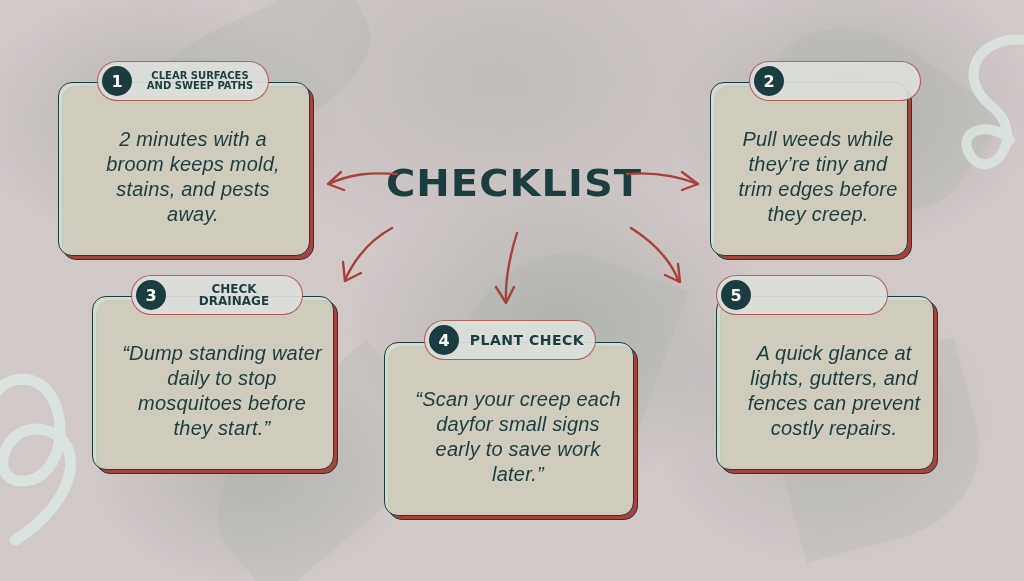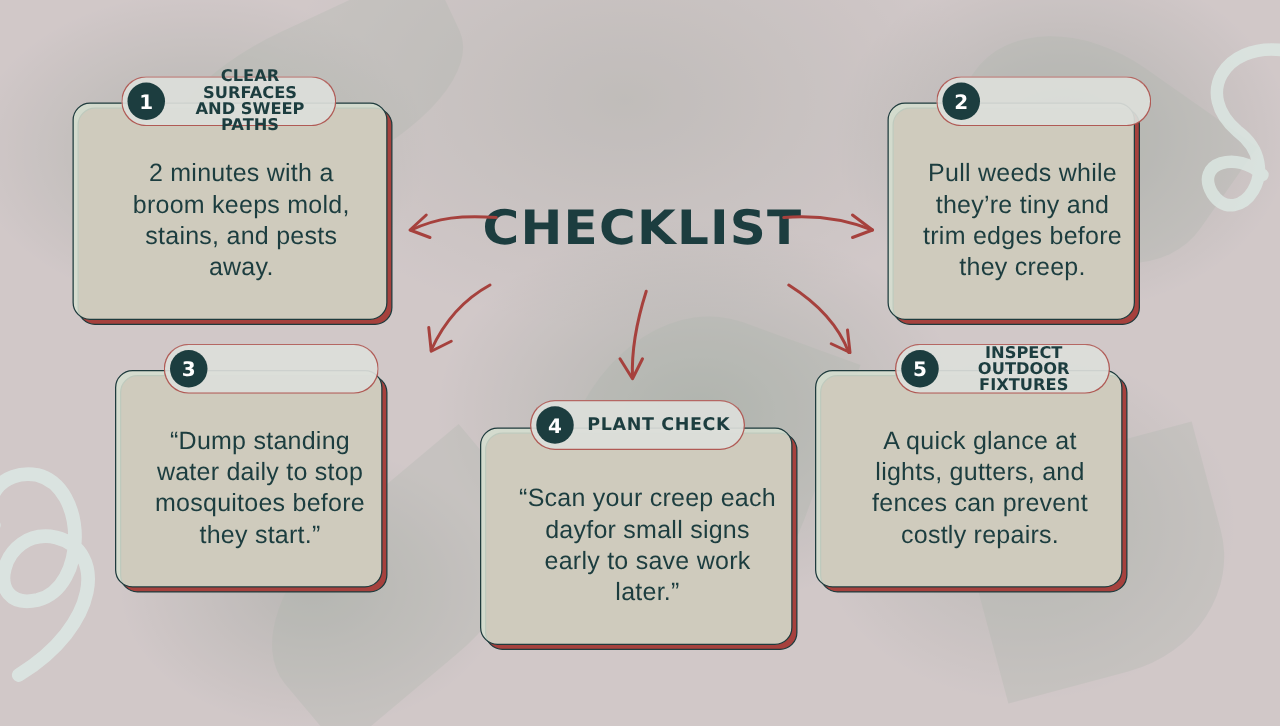--- a/index.html
+++ b/index.html
@@ -40,21 +40,21 @@
     .card .shadow {
       position: absolute; left: 4px; top: 4px; right: -4px; bottom: -4px;
       background: #a6413d; border-radius: 14px;
       border: 1.5px solid #1e3b3d;
     }
     .card .box {
       position: absolute; inset: 0;
       background: rgba(213,222,207,0.88);
       border: 1.8px solid #1e3b3d; border-radius: 14px;
       display: flex; align-items: center; justify-content: center;
-      padding: 26px 0 10px 18px; box-sizing: border-box;
+      padding: 26px 0 10px 18px; box-sizing: border-box; font-style: italic;
     }
     .card .body {
       text-align: center; color: #1c3d3f;
       font-family: "Liberation Sans", sans-serif;
       font-size: 20px; line-height: 25px; font-weight: normal;
       letter-spacing: 0.2px;
     }
     .pill {
       position: absolute; height: 40px;
       background: rgba(220,222,218,0.92);
@@ -68,21 +68,21 @@
       background: #1c3d3f; color: #ffffff;
       display: flex; align-items: center; justify-content: center;
       font-family: "DejaVu Sans", sans-serif; font-weight: bold; font-size: 16px;
       flex: 0 0 auto;
     }
     .pill .label {
       flex: 1; text-align: center; color: #1c3d3f;
       font-family: "DejaVu Sans", sans-serif; font-weight: bold;
       text-transform: uppercase; line-height: 1; padding: 0 6px;
     }
-    .lab-small { font-size: 13px; }
+    .lab-small { font-size: 10px; }
     .lab-big { font-size: 14px; letter-spacing: 0.5px; }
   </style>
 </head>
 <body>
 
 <div class="bg"></div>
 <div class="leaf" style="left:120px;top:20px;width:260px;height:120px;transform:rotate(-25deg);"></div>
 <div class="leaf" style="left:450px;top:250px;width:200px;height:260px;transform:rotate(20deg);"></div>
 <div class="leaf" style="left:760px;top:40px;width:220px;height:160px;transform:rotate(35deg);"></div>
 <div class="leaf" style="left:200px;top:400px;width:240px;height:140px;transform:rotate(-40deg);"></div>
@@ -130,48 +130,48 @@
 <div class="card" style="left:710px;top:82px;width:198px;height:174px;">
   <div class="shadow"></div>
   <div class="box">
     <div class="body" style="width:200px;">Pull weeds while they’re tiny and trim edges before they creep.</div>
   </div>
 </div>
 <div class="pill" style="left:749px;top:61px;width:172px;">
   <span class="num">2</span>
 </div>
 
-<div class="card" style="left:92px;top:296px;width:214px;height:174px;">
+<div class="card" style="left:92px;top:296px;width:242px;height:174px;">
   <div class="shadow"></div>
   <div class="box">
     <div class="body" style="width:200px;">“Dump standing water daily to stop mosquitoes before they start.”</div>
   </div>
 </div>
 <div class="pill" style="left:131px;top:275px;width:172px;">
   <span class="num">3</span>
+  <span class="label lab-small" style="font-size:12px;">
+    <span>CHECK</span><br>
+    <span>DRAINAGE</span>
+  </span>
 </div>
 
 <div class="card" style="left:384px;top:342px;width:250px;height:174px;">
   <div class="shadow"></div>
   <div class="box">
     <div class="body" style="width:210px;">“Scan your creep each dayfor small signs early to save work later.”</div>
   </div>
 </div>
 <div class="pill" style="left:424px;top:320px;width:172px;">
   <span class="num">4</span>
   <span class="label lab-big">
     <span>PLANT CHECK</span>
   </span>
 </div>
 
-<div class="card" style="left:652px;top:296px;width:246px;height:174px;">
+<div class="card" style="left:716px;top:296px;width:218px;height:174px;">
   <div class="shadow"></div>
   <div class="box">
     <div class="body" style="width:200px;">A quick glance at lights, gutters, and fences can prevent costly repairs.</div>
   </div>
 </div>
 <div class="pill" style="left:716px;top:275px;width:172px;">
   <span class="num">5</span>
-  <span class="label lab-small">
-    <span>INSPECT OUTDOOR</span><br>
-    <span>FIXTURES</span>
-  </span>
 </div>
 
 </body></html>

